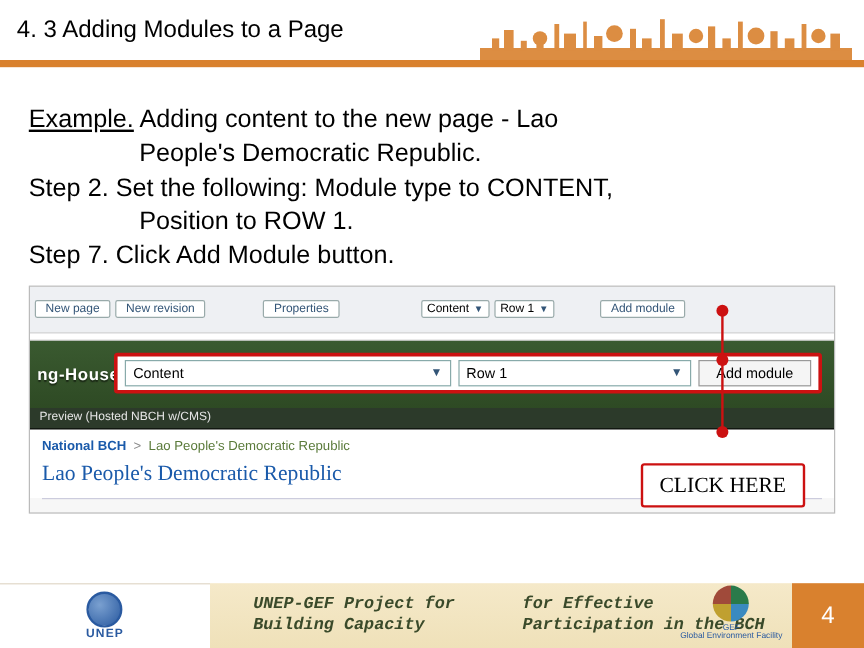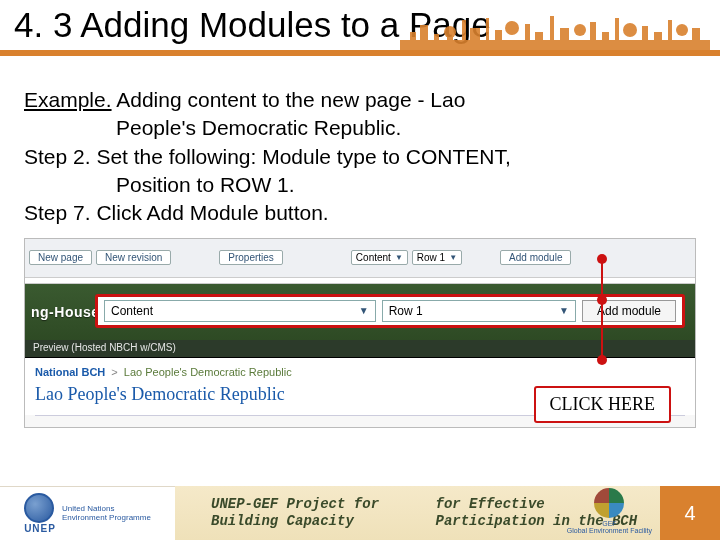--- a/index.html
+++ b/index.html
@@ -13,21 +13,21 @@
   .title-bar {
     height: 56px;
     border-bottom: 6px solid #d9812e;
     position: relative;
     background: #fff;
     display: flex;
     align-items: center;
     padding-left: 14px;
   }
   .title-bar h1 {
-    font-size: 35px;
+    font-size: 20px;
     font-weight: 400;
     color: #000;
   }
   .skyline {
     position: absolute;
     right: 10px; bottom: 0;
     height: 40px; width: 310px;
     opacity: 0.9;
     overflow: hidden;
   }
@@ -342,21 +342,20 @@
 
   <div class="callout">CLICK HERE</div>
 </div>
 
 <div class="footer">
   <div class="footer-left">
     <div style="text-align:right">
       <div class="logo-circle"></div>
       <div class="unep-label">UNEP</div>
     </div>
-    <div class="logo-text">United Nations<br>Environment Programme</div>
   </div>
   <div class="footer-center">
     <div>UNEP-GEF Project for Building Capacity</div>
     <div>for Effective Participation in the BCH</div>
   </div>
   <div class="gef-block">
     <div class="gef-logo"></div>
     <div class="gef-text">GEF</div>
     <div class="gef-text">Global Environment Facility</div>
   </div>

